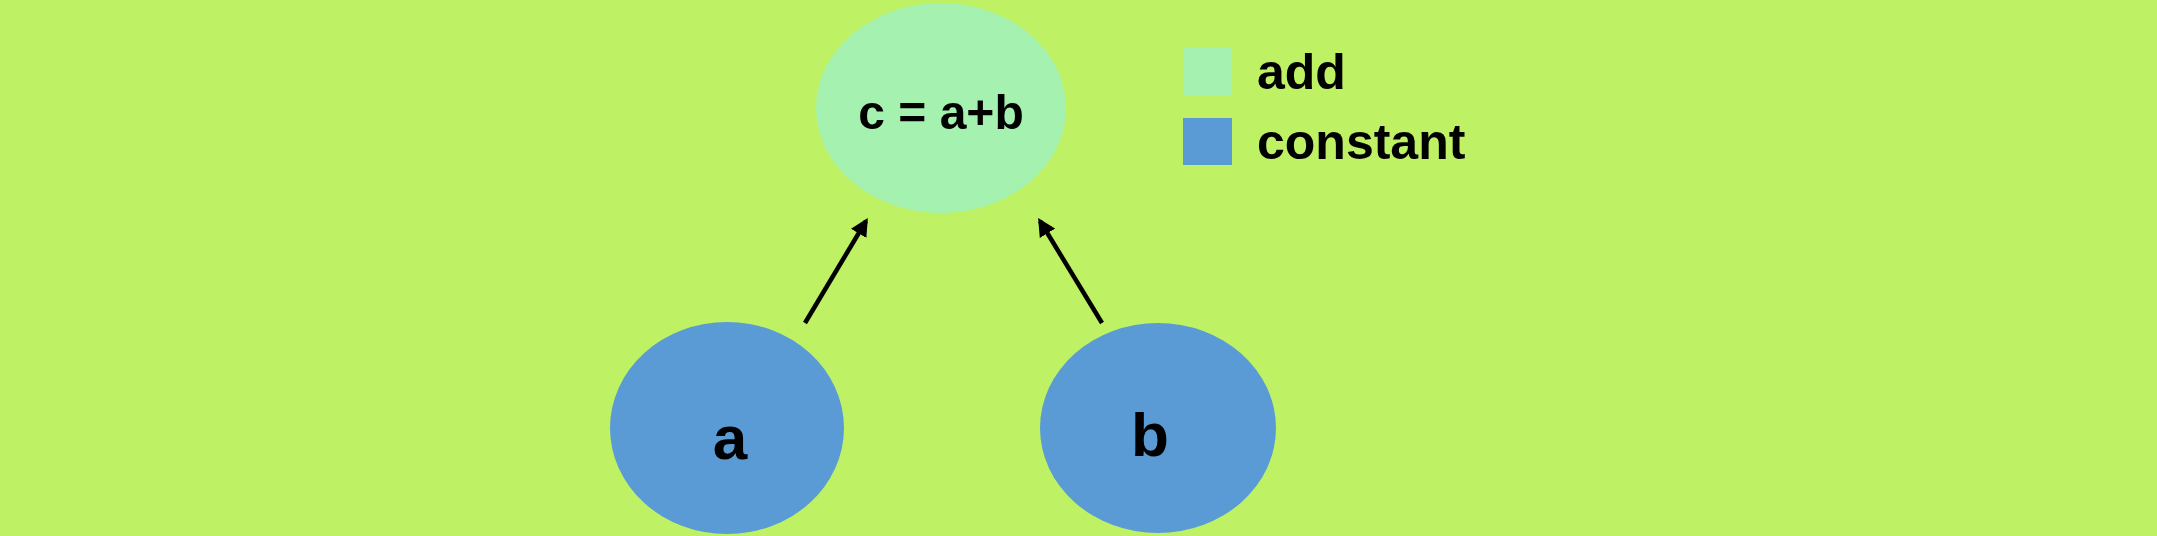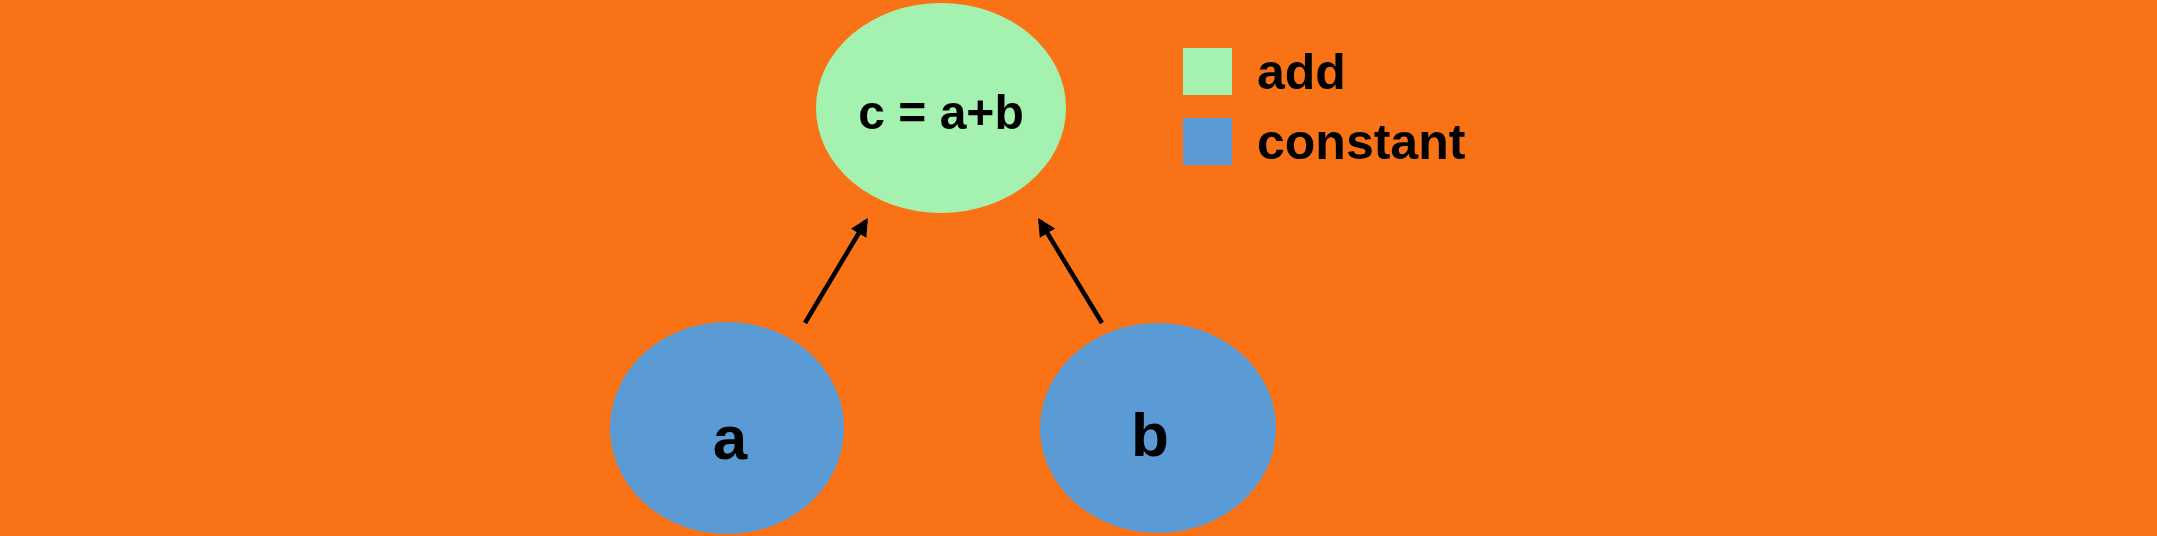--- a/index.html
+++ b/index.html
@@ -4,21 +4,21 @@
 <style>
   html, body {
     margin: 0;
     padding: 0;
     background: #ffffff;
   }
   .canvas {
     position: relative;
     width: 2157px;
     height: 536px;
-    background: #f97316;
+    background: #bef264;
     overflow: hidden;
     font-family: "Liberation Sans", sans-serif;
     text-decoration: underline;
   }
   svg { display: block; }
   .node-label {
     font-family: "Liberation Sans", sans-serif;
     font-weight: bold;
     fill: #000000;
   }

